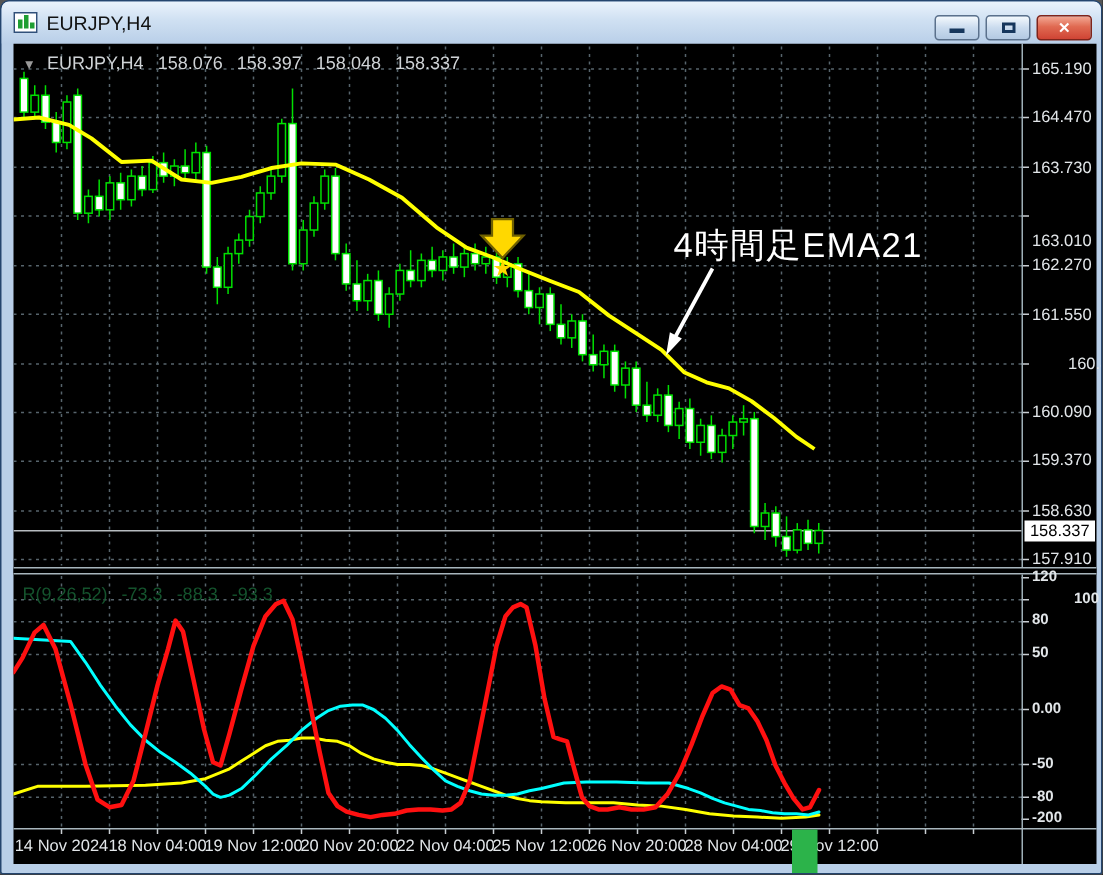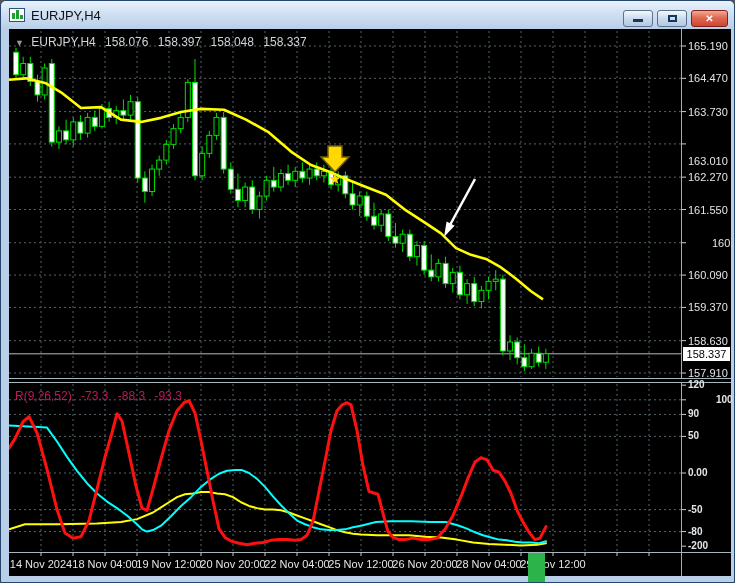--- a/index.html
+++ b/index.html
@@ -15,21 +15,21 @@
   .wbtn{width:30px;height:17px;border:1px solid #5b718c;border-radius:3px;
         background:linear-gradient(#f4f9fd,#cadbee 50%,#b3c9e2);display:flex;align-items:center;justify-content:center;
         font-size:10px;color:#16365c;cursor:pointer;}
   .wbtn.close{width:37px;border-color:#7e241b;background:linear-gradient(#f3a894,#e06a52 45%,#cf4434);color:#fff;font-weight:bold;}
   .minus{width:10px;height:3px;background:#16365c;margin-top:4px;}
   .restore-glyph{width:9px;height:7px;border:2px solid #16365c;background:transparent;}
   .client{position:absolute;left:8px;top:28px;width:722px;height:547px;background:#000;}
   .header-line{position:absolute;left:14px;top:34px;font-size:12px;color:#cfd3d6;z-index:6;white-space:nowrap;}
   .header-line .tri{color:#9a9a9a;font-size:9px;margin-right:4px;}
   .header-line span{margin-right:6px;}
-  .ind-label{position:absolute;left:14px;top:388px;font-size:12px;color:#be185d;z-index:6;white-space:nowrap;}
+  .ind-label{position:absolute;left:14px;top:388px;font-size:12px;color:#14532d;z-index:6;white-space:nowrap;}
   .ind-label span{margin-right:6px;}
   svg.layer{position:absolute;left:0;top:0;z-index:2;}
   svg.overlay{z-index:5;}
   .axis-div-v{position:absolute;left:680px;top:28px;width:1px;height:547px;background:#9fb0b8;z-index:3;}
   .sep{position:absolute;left:8px;top:377px;width:722px;height:5px;background:#000;
        border-top:1px solid #a8b6bd;border-bottom:1px solid #a8b6bd;z-index:4;}
   .axis-div-h{position:absolute;left:8px;top:551px;width:722px;height:1px;background:#a8b6bd;z-index:4;}
   .price-label{position:absolute;left:687px;font-size:11px;color:#e2e6e9;z-index:4;}
   .osc-label{position:absolute;left:687px;font-size:10px;color:#e2e6e9;z-index:4;font-weight:bold;}
   .time-label{position:absolute;top:557px;width:90px;text-align:center;font-size:11px;color:#e2e6e9;z-index:4;white-space:nowrap;}
@@ -318,20 +318,21 @@
     <span>158.337</span>
   </div>
 
   <div class="ind-label">
     <span>R(9,26,52)</span>
     <span>-73.3</span>
     <span>-88.3</span>
     <span>-93.3</span>
   </div>
 
+  <div class="annotation-text">4時間足EMA21</div>
 
   <div class="sep"></div>
   <div class="axis-div-v"></div>
   <div class="axis-div-h"></div>
 
   <div id="price-axis">
       <div class="price-label" style="top: 39px;">165.190</div>
       <div class="price-label" style="top: 71.3407px;">164.470</div>
       <div class="price-label" style="top: 104.58px;">163.730</div>
       <div class="price-label" style="top: 154px;">163.010</div>
@@ -339,21 +340,21 @@
       <div class="price-label" style="top: 202.5px;">161.550</div>
       <div class="price-label" style="top: 235.739px; margin-left: 24px;">160.810</div>
       <div class="price-label" style="top: 268.08px;">160.090</div>
       <div class="price-label" style="top: 300.42px;">159.370</div>
       <div class="price-label" style="top: 333.659px;">158.630</div>
       <div class="price-label" style="top: 366px;">157.910</div>
     </div>
   <div id="osc-axis">
       <div class="osc-label" style="top: 378.16px;">120</div>
       <div class="osc-label" style="top: 392.8px; margin-left: 28px;">100</div>
-      <div class="osc-label" style="top: 407.44px;">90</div>
+      <div class="osc-label" style="top: 407.44px;">80</div>
       <div class="osc-label" style="top: 429.4px;">50</div>
       <div class="osc-label" style="top: 466px; text-align: center;">0.00</div>
       <div class="osc-label" style="top: 502.6px;">-50</div>
       <div class="osc-label" style="top: 524.56px;">-80</div>
       <div class="osc-label" style="top: 539.2px;">-200</div>
     </div>
   <div id="time-axis">
       <div class="time-label" style="left: -5px;">14 Nov 2024</div>
       <div class="time-label" style="left: 59px;">18 Nov 04:00</div>
       <div class="time-label" style="left: 123px;">19 Nov 12:00</div>

